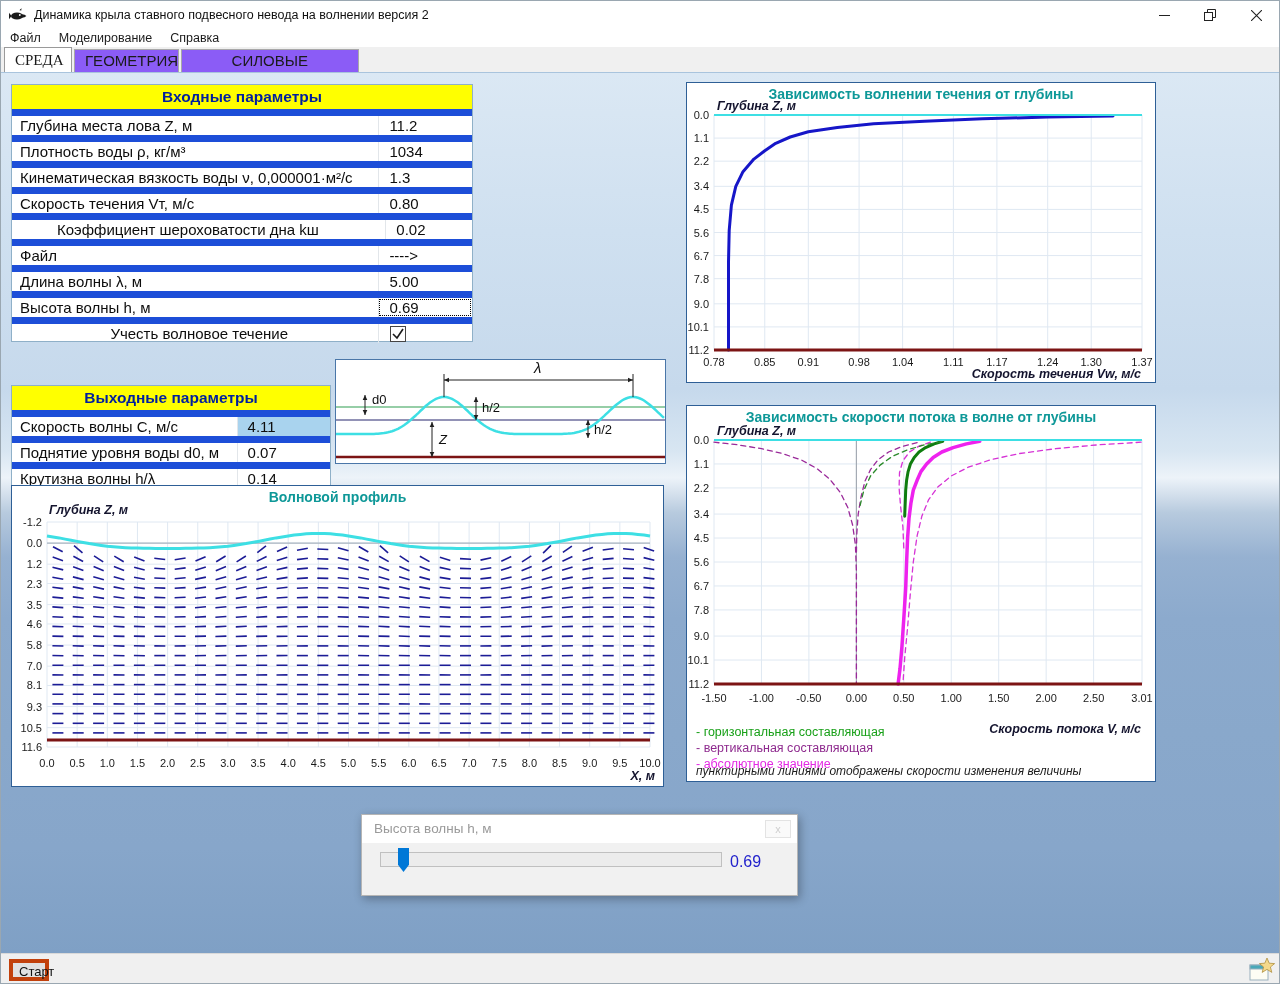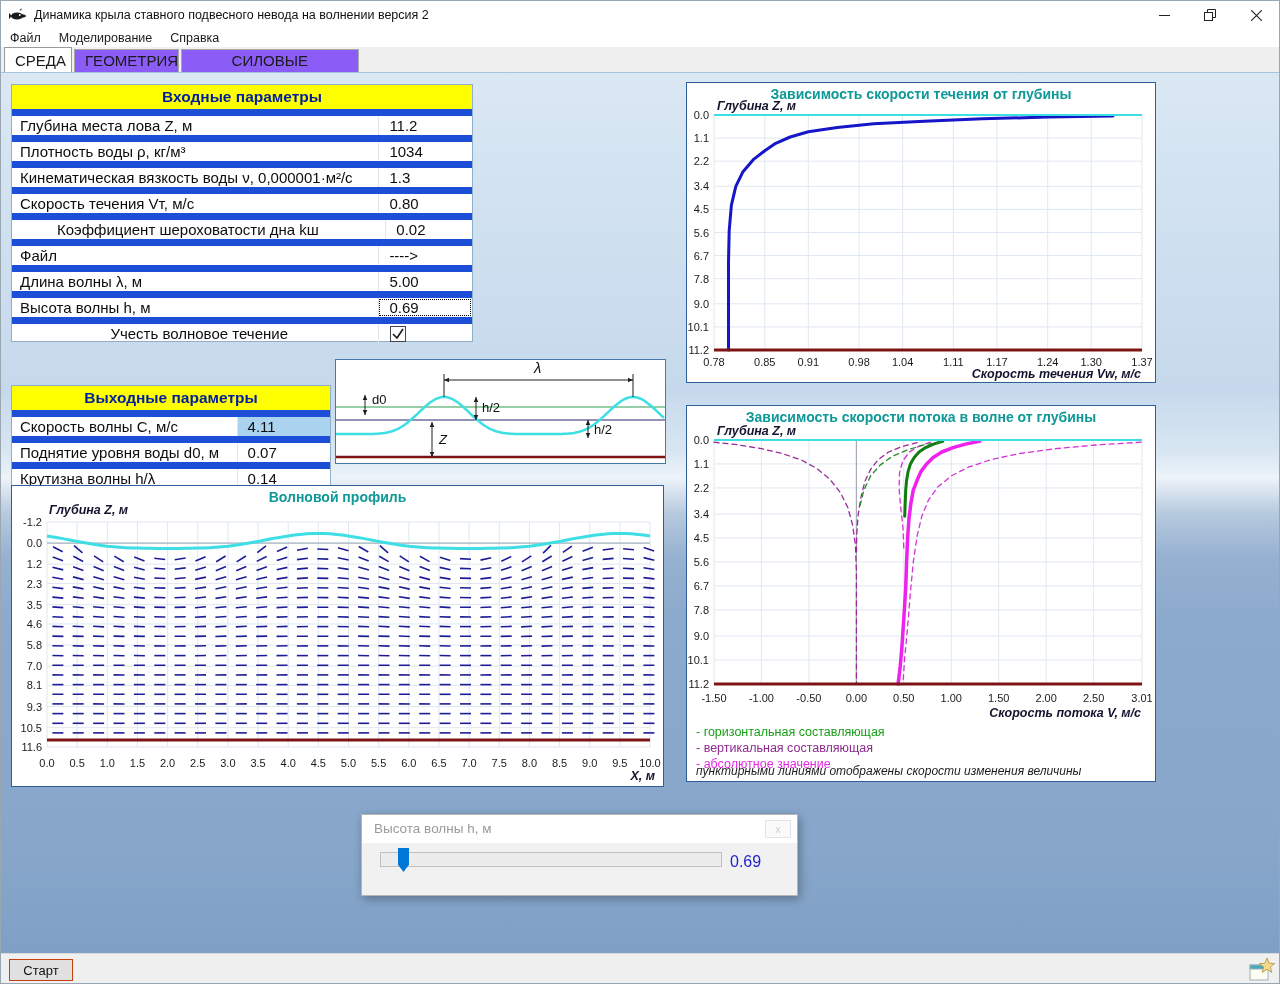--- a/index.html
+++ b/index.html
@@ -37,21 +37,21 @@
   
   .dialog{position:absolute;left:360px;top:813px;width:437px;height:82px;background:#f1f1f1;border:1px solid #b5b5b5;box-shadow:2px 3px 9px rgba(0,0,0,.3);}
   .dtitlebar{position:absolute;left:0;top:0;width:100%;height:28px;background:#fff;}
   .dtitle{position:absolute;left:12px;top:6px;font-size:13.5px;color:#9a9a9a;}
   .dclose{position:absolute;right:6px;top:5px;width:26px;height:18px;background:#fafafa;border:1px solid #e3e3e3;color:#cfcfcf;font-size:11px;text-align:center;line-height:16px;}
   .dtrack{position:absolute;left:18px;top:37px;width:342px;height:15px;background:#ececec;border:1px solid #c0c0c0;}
   .dthumb{position:absolute;left:36px;top:33px;width:11px;height:24px;clip-path:polygon(0 0,100% 0,100% 70%,50% 100%,0 70%);}
   .dvalue{position:absolute;left:368px;top:38px;font-size:16px;}
   
   .statusbar{position:absolute;left:0;top:952px;width:100%;height:32px;background:#f0f0f0;border-top:1px solid #d9d9d9;}
-  .startbtn{position:absolute;left:8px;top:5px;width:64px;height:22px;background:#e1e1e1;border:1px solid #c2410c;font-size:13px;color:#111;}
+  .startbtn{position:absolute;left:8px;top:5px;width:40px;height:22px;background:#e1e1e1;border:4px solid #c2410c;font-size:13px;color:#111;}
   .trayicon{position:absolute;right:4px;top:2px;width:28px;height:28px;}
 </style>
 </head>
 <body>
 
 <div class="win">
 
   <div class="titlebar">
     <svg class="appicon" width="18" height="15" viewBox="0 0 18 15">
       <path d="M10.5 2.2 q1.2 -1.8 2.4 -1.6 q-0.8 0.8 -0.6 1.8 Z" fill="#1a1a1a"></path>
@@ -81,21 +81,21 @@
     </div>
   </div>
 
   <div class="menubar" id="menubar">
       <div class="mitem">Файл</div>
       <div class="mitem">Моделирование</div>
       <div class="mitem">Справка</div>
     </div>
 
   <div class="tabstrip" id="tabstrip">
-      <div class="tab active" style="left: 3px; width: 68px; text-align: center;">СРЕДА</div>
+      <div class="tab active" style="left: 3px; width: 68px; text-align: center; font-family: Liberation Serif, serif;">СРЕДА</div>
       <div class="tab" style="left: 73px; width: 105px; text-align: center;">ГЕОМЕТРИЯ</div>
       <div class="tab" style="left: 179.8px; width: 178px; text-align: center;">СИЛОВЫЕ ПАРАМЕТРЫ</div>
     </div>
 
   <div class="content">
 
     <div class="panel tablepanel" style="left:10px;top:11px;width:462px;height:258px;">
       <div class="phdr" id="inputsHdr" style="background: rgb(255, 255, 0); color: rgb(0, 31, 158);">Входные параметры</div>
       <div id="inputRows">
           <div class="trow" style="height: 26px;">
@@ -848,21 +848,21 @@
           <line x1="631.4" y1="227.6" x2="642.4" y2="227.6" stroke="#1c1c96" stroke-width="1.6"></line>
           <line x1="631.4" y1="237.3" x2="642.4" y2="237.3" stroke="#1c1c96" stroke-width="1.6"></line>
           <line x1="631.4" y1="246.9" x2="642.4" y2="246.9" stroke="#1c1c96" stroke-width="1.6"></line>
           <polyline points="35.0,49.9 41.0,50.9 47.1,51.9 53.1,53.1 59.1,54.2 65.2,55.4 71.2,56.5 77.2,57.6 83.2,58.5 89.3,59.4 95.3,60.2 101.3,60.8 107.4,61.3 113.4,61.7 119.4,62.0 125.5,62.1 131.5,62.3 137.5,62.3 143.5,62.4 149.6,62.4 155.6,62.4 161.6,62.4 167.7,62.4 173.7,62.3 179.7,62.3 185.8,62.1 191.8,62.0 197.8,61.7 203.8,61.3 209.9,60.8 215.9,60.2 221.9,59.4 228.0,58.5 234.0,57.6 240.0,56.5 246.1,55.4 252.1,54.2 258.1,53.1 264.1,51.9 270.2,50.9 276.2,49.9 282.2,49.0 288.3,48.4 294.3,47.8 300.3,47.5 306.4,47.4 312.4,47.5 318.4,47.8 324.4,48.4 330.5,49.0 336.5,49.9 342.5,50.9 348.6,51.9 354.6,53.1 360.6,54.2 366.6,55.4 372.7,56.5 378.7,57.6 384.7,58.5 390.8,59.4 396.8,60.2 402.8,60.8 408.9,61.3 414.9,61.7 420.9,62.0 426.9,62.1 433.0,62.3 439.0,62.3 445.0,62.4 451.1,62.4 457.1,62.4 463.1,62.4 469.2,62.4 475.2,62.3 481.2,62.3 487.2,62.1 493.3,62.0 499.3,61.7 505.3,61.3 511.4,60.8 517.4,60.2 523.4,59.4 529.5,58.5 535.5,57.6 541.5,56.5 547.5,55.4 553.6,54.2 559.6,53.1 565.6,51.9 571.7,50.9 577.7,49.9 583.7,49.0 589.8,48.4 595.8,47.8 601.8,47.5 607.8,47.4 613.9,47.5 619.9,47.8 625.9,48.4 632.0,49.0 638.0,49.9" fill="none" stroke="#3ddfe4" stroke-width="3" stroke-linejoin="round"></polyline>
           <line x1="35" y1="253.96875" x2="638" y2="253.96875" stroke="#7c1414" stroke-width="3"></line>
         </svg>
       <div class="xlab" style="right:8px;top:283px;">X, м</div>
     </div>
 
     <div class="panel chartpanel" style="left:685px;top:9px;width:470px;height:301px;">
-      <div class="ctitle">Зависимость скорости течения от глубины</div>
+      <div class="ctitle">Зависимость волнении течения от глубины</div>
       <div class="ylab" style="left:30px;top:16px;">Глубина Z,  м</div>
       <svg id="chartCurrent" width="468" height="299">
           <line x1="27" y1="32" x2="27" y2="267" stroke="#dfe8f2" stroke-width="1"></line>
           <line x1="77.77966101694912" y1="32" x2="77.77966101694912" y2="267" stroke="#dfe8f2" stroke-width="1"></line>
           <line x1="121.3050847457627" y1="32" x2="121.3050847457627" y2="267" stroke="#dfe8f2" stroke-width="1"></line>
           <line x1="172.0847457627118" y1="32" x2="172.0847457627118" y2="267" stroke="#dfe8f2" stroke-width="1"></line>
           <line x1="215.6101694915254" y1="32" x2="215.6101694915254" y2="267" stroke="#dfe8f2" stroke-width="1"></line>
           <line x1="266.3898305084746" y1="32" x2="266.3898305084746" y2="267" stroke="#dfe8f2" stroke-width="1"></line>
           <line x1="309.915254237288" y1="32" x2="309.915254237288" y2="267" stroke="#dfe8f2" stroke-width="1"></line>
           <line x1="360.69491525423723" y1="32" x2="360.69491525423723" y2="267" stroke="#dfe8f2" stroke-width="1"></line>
@@ -957,21 +957,21 @@
           <polyline points="255.7,35.3 247.2,37.9 238.6,41.6 232.0,46.0 227.2,51.4 223.4,58.0 221.1,65.6 219.6,74.3 218.7,84.1 218.2,97.2 217.7,110.3" fill="none" stroke="#0f7d0f" stroke-width="3" stroke-linejoin="round" stroke-linecap="round"></polyline>
           <polyline points="292.7,35.3 279.4,37.9 266.1,41.6 254.8,46.0 246.2,51.4 239.6,58.0 233.9,65.6 230.1,74.3 226.3,84.1 223.9,97.2 222.0,112.4 220.6,132.0 219.6,156.0 218.7,182.1 216.8,212.6 214.9,241.0 213.0,262.8 211.1,278.0" fill="none" stroke="#ee22ee" stroke-width="3.5" stroke-linejoin="round" stroke-linecap="round"></polyline>
           <polyline points="27.0,36.2 50.7,38.8 74.5,42.7 95.3,47.5 114.3,54.0 129.5,62.3 142.8,73.2 153.2,86.3 160.8,101.5 165.6,119.0 168.4,138.6 169.4,164.7 169.4,278.0" fill="none" stroke="#9a2a9a" stroke-width="1.3" stroke-linejoin="round" stroke-linecap="round" stroke-dasharray="5,4"></polyline>
           <polyline points="230.1,36.6 214.9,40.5 201.6,46.0 191.2,53.6 183.6,63.4 177.9,75.4 174.1,90.6 171.2,108.1 169.8,127.7 169.4,147.3" fill="none" stroke="#9a2a9a" stroke-width="1.3" stroke-linejoin="round" stroke-linecap="round" stroke-dasharray="5,4"></polyline>
           <polyline points="454.1,36.2 411.3,38.8 368.6,42.7 332.6,47.5 304.1,53.6 281.3,61.2 264.3,69.9 251.0,80.8 241.5,93.9 234.8,110.3 230.1,129.9 226.3,156.0 223.4,186.5 220.6,221.4 217.7,251.9 215.9,278.0" fill="none" stroke="#d633d6" stroke-width="1.3" stroke-linejoin="round" stroke-linecap="round" stroke-dasharray="5,4"></polyline>
           <polyline points="243.4,36.2 232.0,40.1 222.5,46.0 215.9,54.7 212.5,66.7 212.1,81.9 213.5,99.4 215.9,121.1 216.8,142.9" fill="none" stroke="#d633d6" stroke-width="1.3" stroke-linejoin="round" stroke-linecap="round" stroke-dasharray="5,4"></polyline>
           <polyline points="254.8,35.7 237.7,38.8 220.6,43.8 205.4,50.3 193.1,59.1 183.6,69.9 176.9,84.1 173.1,99.4" fill="none" stroke="#2a8a2a" stroke-width="1.3" stroke-linejoin="round" stroke-linecap="round" stroke-dasharray="5,4"></polyline>
           <line x1="27" y1="34" x2="455" y2="34" stroke="#3ddfe4" stroke-width="2"></line>
           <line x1="27" y1="278" x2="455" y2="278" stroke="#7c1414" stroke-width="3"></line>
         </svg>
-      <div class="xlab" style="right:14px;top:300px;">Скорость потока V,  м/с</div>
+      <div class="xlab" style="right:14px;top:316px;">Скорость потока V,  м/с</div>
       <div class="legend" id="legend2" style="left:9px;top:318px;">
           <div style="color: rgb(24, 160, 24);">- горизонтальная составляющая</div>
           <div style="color: rgb(142, 42, 142);">- вертикальная составляющая</div>
           <div style="color: rgb(228, 42, 228);">- абсолютное значение</div>
         </div>
       <div class="lnote" style="left:9px;top:358px;">пунктирными линиями отображены скорости изменения величины</div>
     </div>
 
   </div>
 

